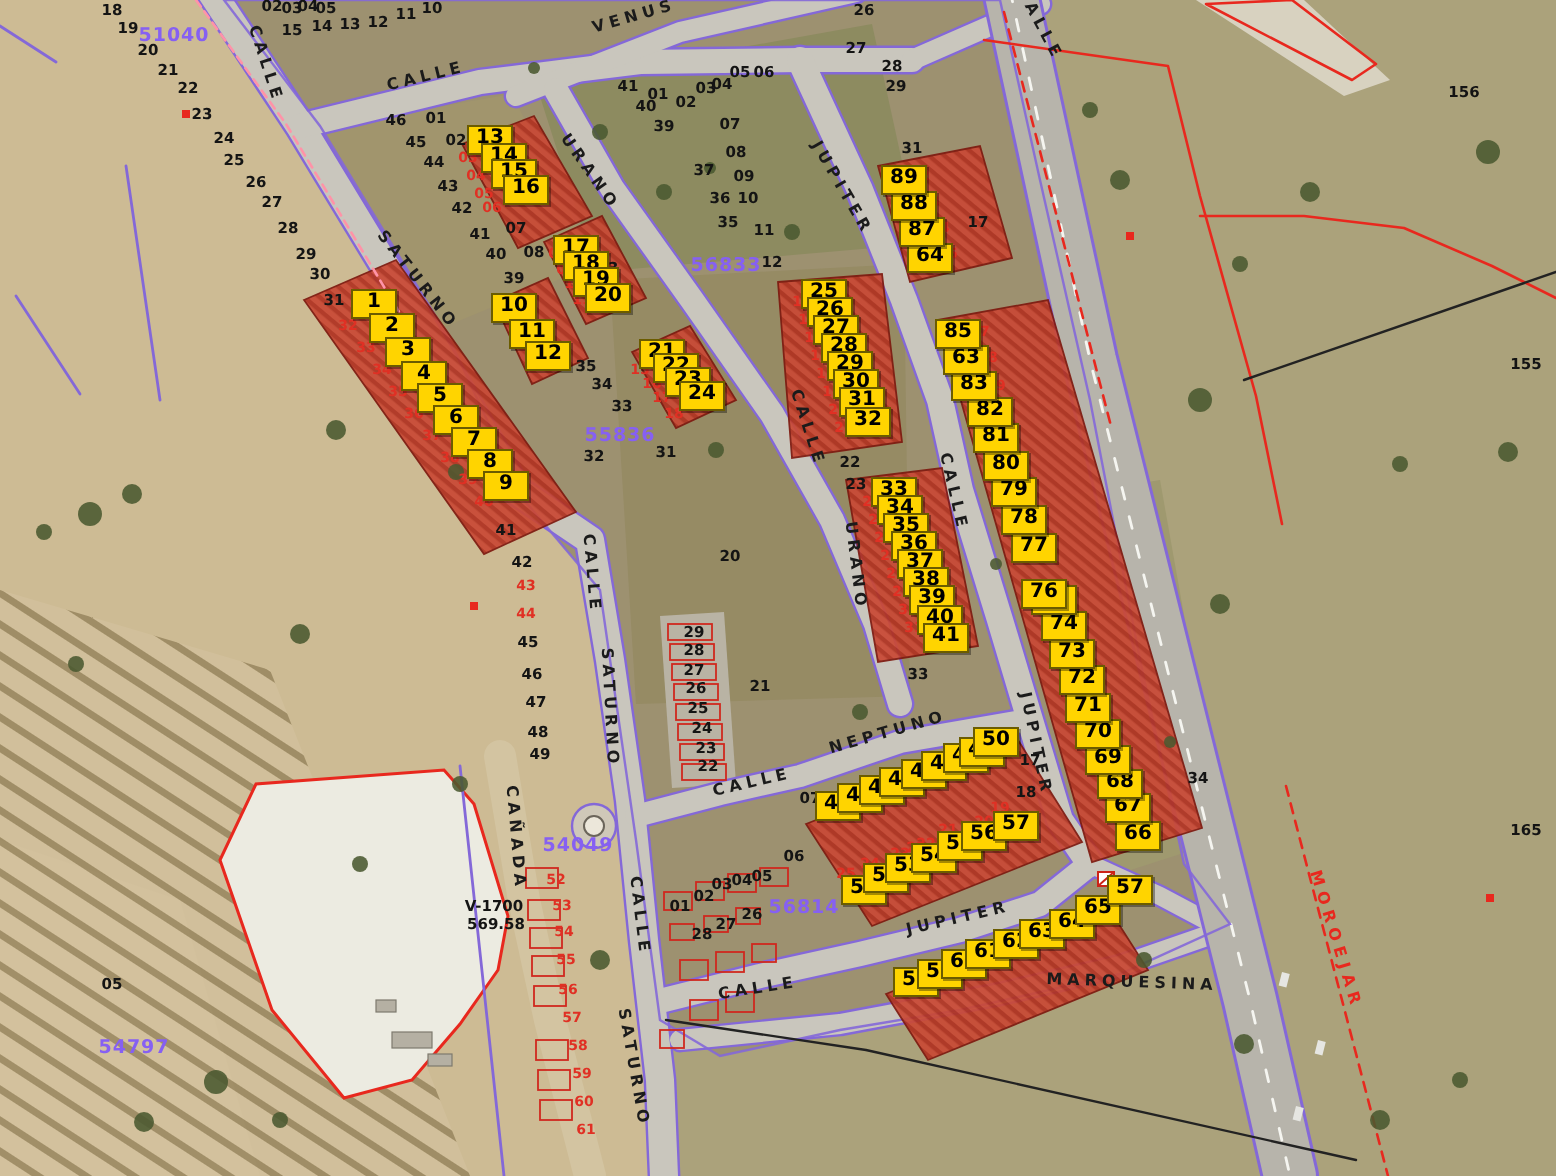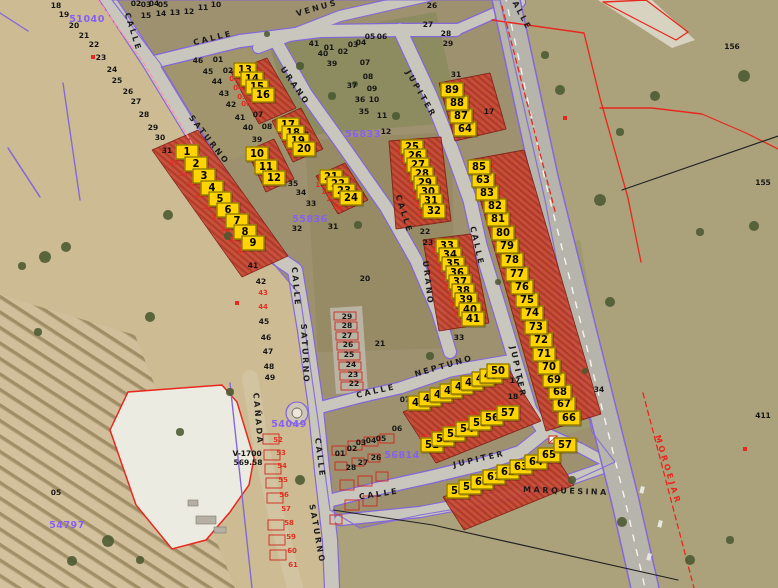--- a/index.html
+++ b/index.html
@@ -306,21 +306,21 @@
       <div class="bn" style="left: 361px; top: 442px;">03</div>
       <div class="bn" style="left: 371px; top: 440px;">04</div>
       <div class="bn" style="left: 381px; top: 438px;">05</div>
       <div class="bn" style="left: 376px; top: 457px;">26</div>
       <div class="bn" style="left: 363px; top: 462px;">27</div>
       <div class="bn" style="left: 351px; top: 467px;">28</div>
       <div class="bn" style="left: 397px; top: 428px;">06</div>
       <div class="bn" style="left: 405px; top: 399px;">07</div>
       <div class="bn" style="left: 732px; top: 46px;">156</div>
       <div class="bn" style="left: 763px; top: 182px;">155</div>
-      <div class="bn" style="left: 763px; top: 415px;">411</div>
+      <div class="bn" style="left: 763px; top: 415px;">165</div>
       <div class="bn" style="left: 56px; top: 492px;">05</div>
       <div class="bn" style="left: 247px; top: 453px;">V-1700</div>
       <div class="bn" style="left: 248px; top: 462px;">569.58</div>
       <div class="rn" style="left: 174px; top: 163px;">32</div>
       <div class="rn" style="left: 183px; top: 174px;">33</div>
       <div class="rn" style="left: 191px; top: 185px;">34</div>
       <div class="rn" style="left: 199px; top: 196px;">35</div>
       <div class="rn" style="left: 207px; top: 207px;">36</div>
       <div class="rn" style="left: 216px; top: 218px;">37</div>
       <div class="rn" style="left: 225px; top: 229px;">38</div>
@@ -461,21 +461,21 @@
       <div class="m" style="left: 569px; top: 418px;">66</div>
       <div class="m" style="left: 564px; top: 404px;">67</div>
       <div class="m" style="left: 560px; top: 392px;">68</div>
       <div class="m" style="left: 554px; top: 380px;">69</div>
       <div class="m" style="left: 549px; top: 367px;">70</div>
       <div class="m" style="left: 544px; top: 354px;">71</div>
       <div class="m" style="left: 541px; top: 340px;">72</div>
       <div class="m" style="left: 536px; top: 327px;">73</div>
       <div class="m" style="left: 532px; top: 313px;">74</div>
       <div class="m" style="left: 527px; top: 300px;">75</div>
-      <div class="m" style="left: 522px; top: 287px;">76</div>
+      <div class="m" style="left: 522px; top: 297px;">76</div>
       <div class="m" style="left: 517px; top: 274px;">77</div>
       <div class="m" style="left: 512px; top: 260px;">78</div>
       <div class="m" style="left: 507px; top: 246px;">79</div>
       <div class="m" style="left: 503px; top: 233px;">80</div>
       <div class="m" style="left: 498px; top: 219px;">81</div>
       <div class="m" style="left: 495px; top: 206px;">82</div>
       <div class="m" style="left: 487px; top: 193px;">83</div>
       <div class="m" style="left: 483px; top: 180px;">63</div>
       <div class="m" style="left: 479px; top: 167px;">85</div>
       <div class="m" style="left: 465px; top: 129px;">64</div>

